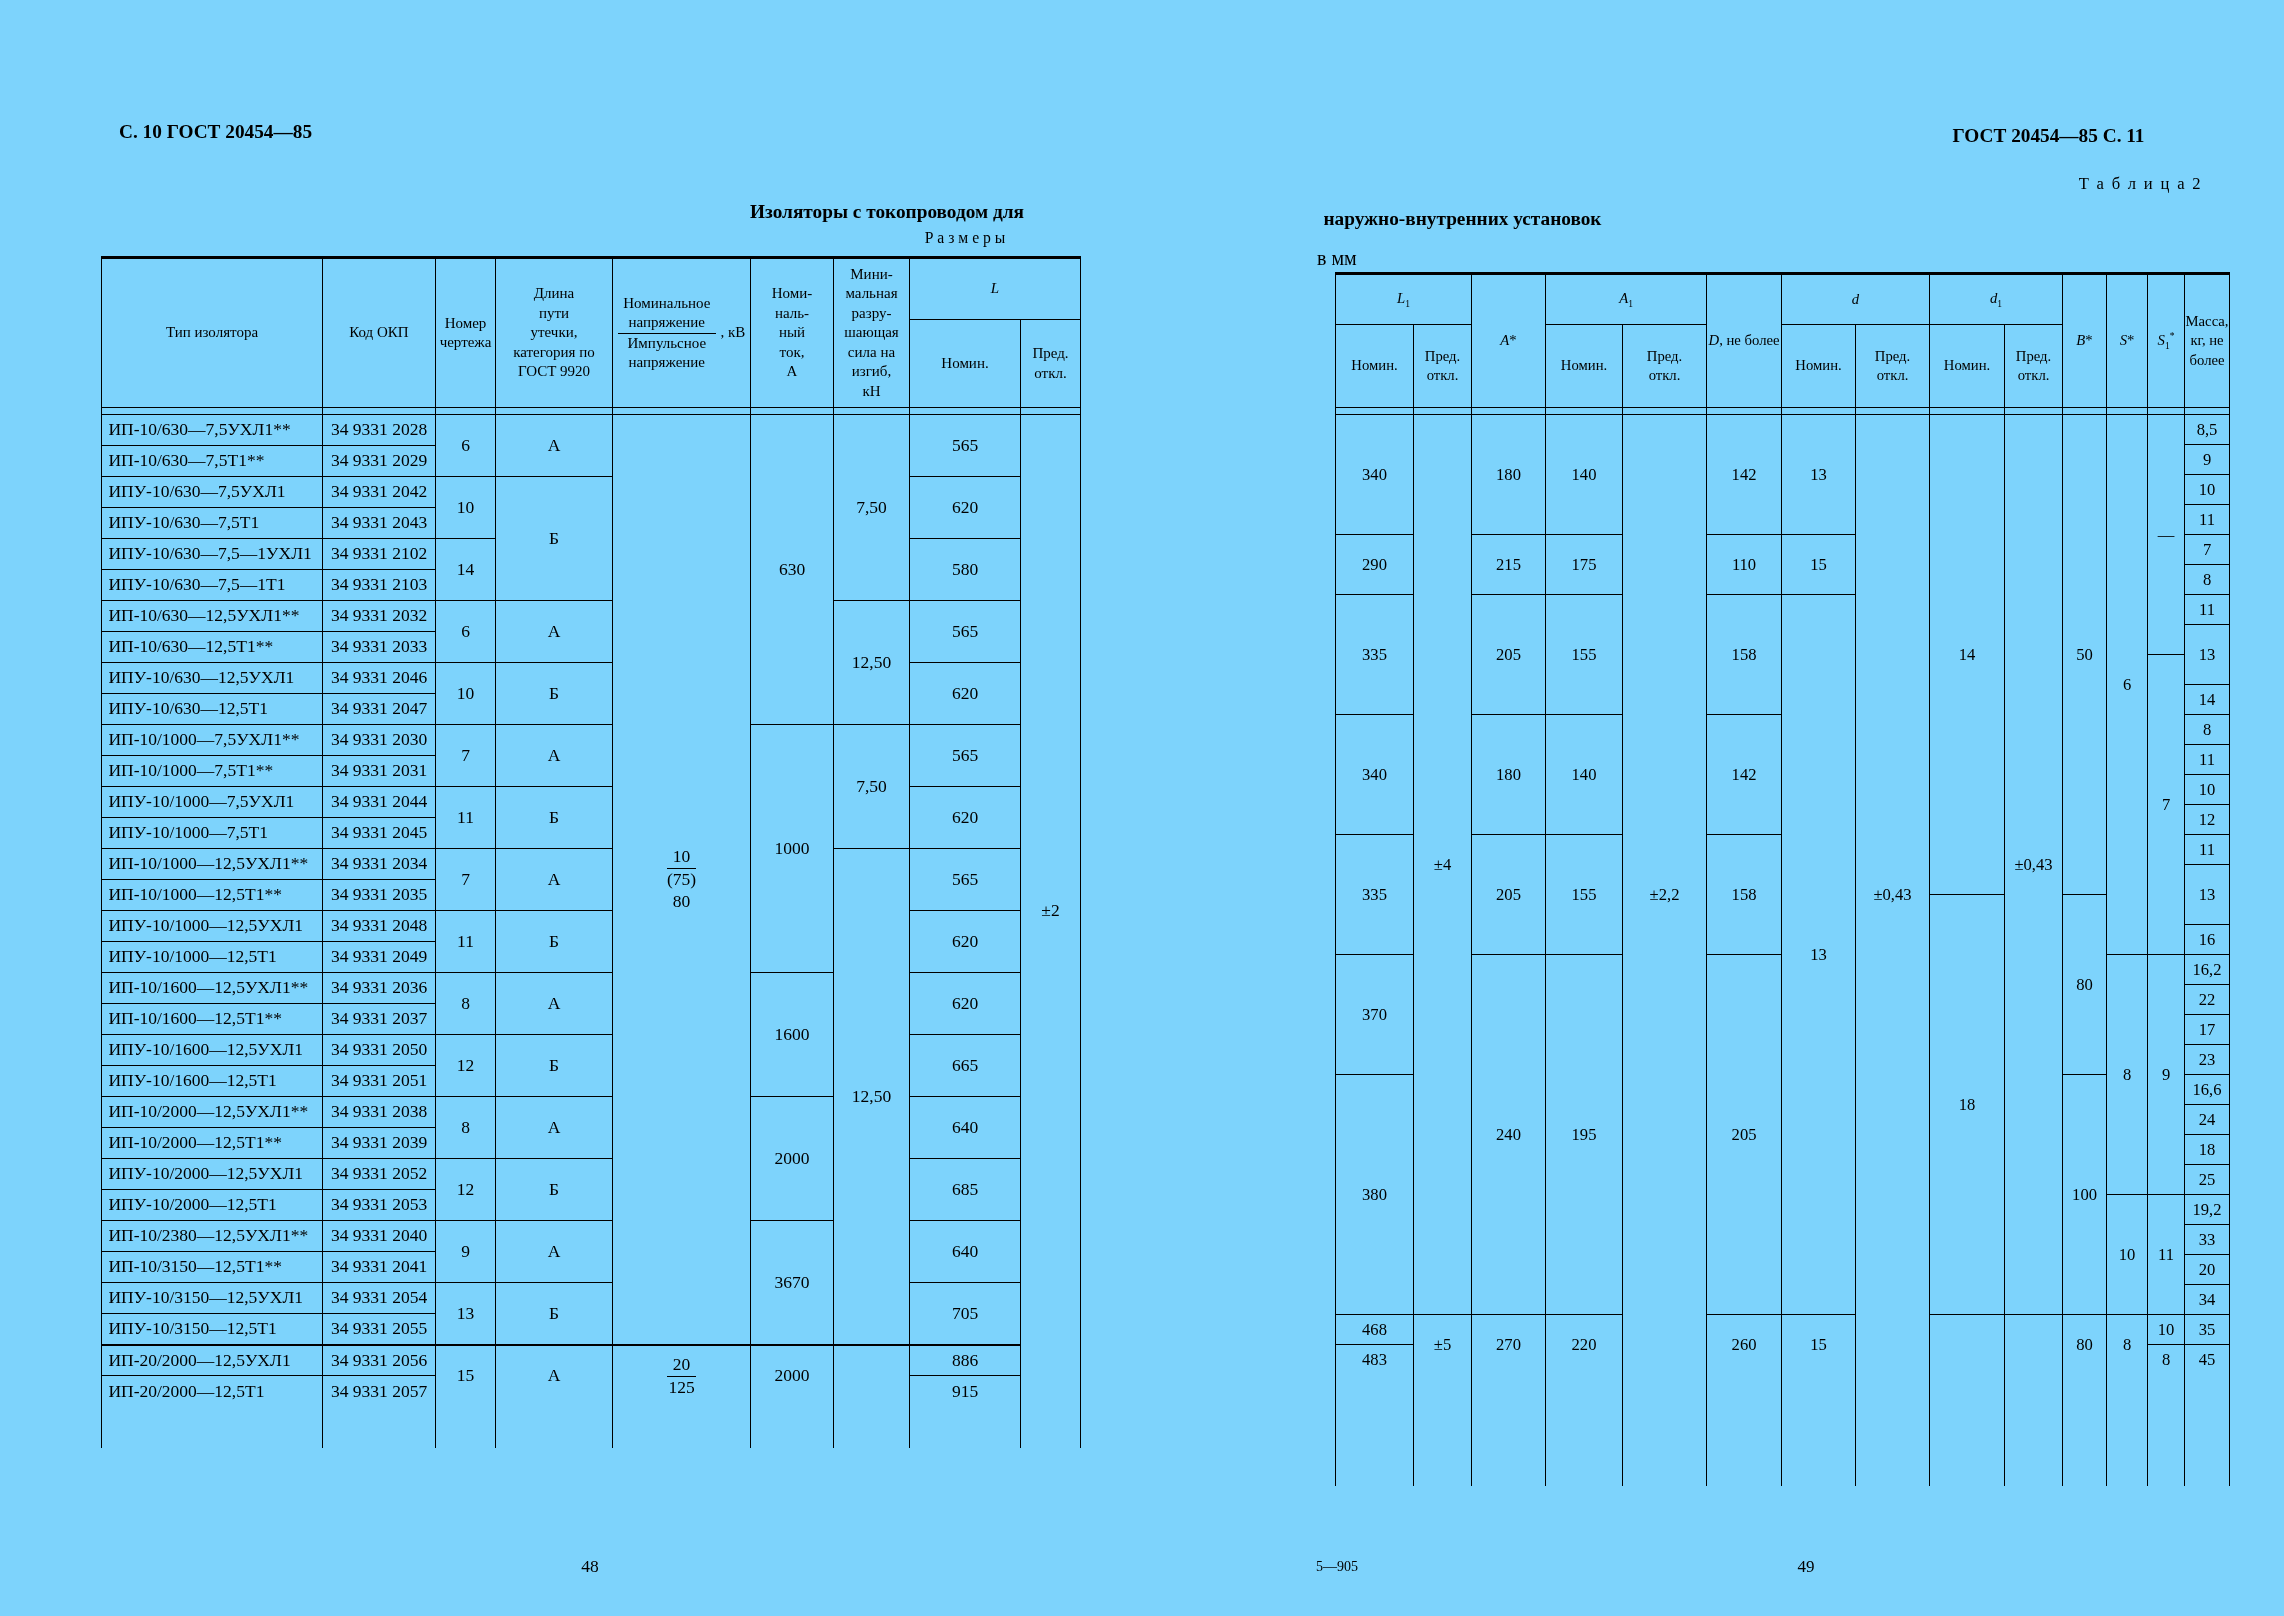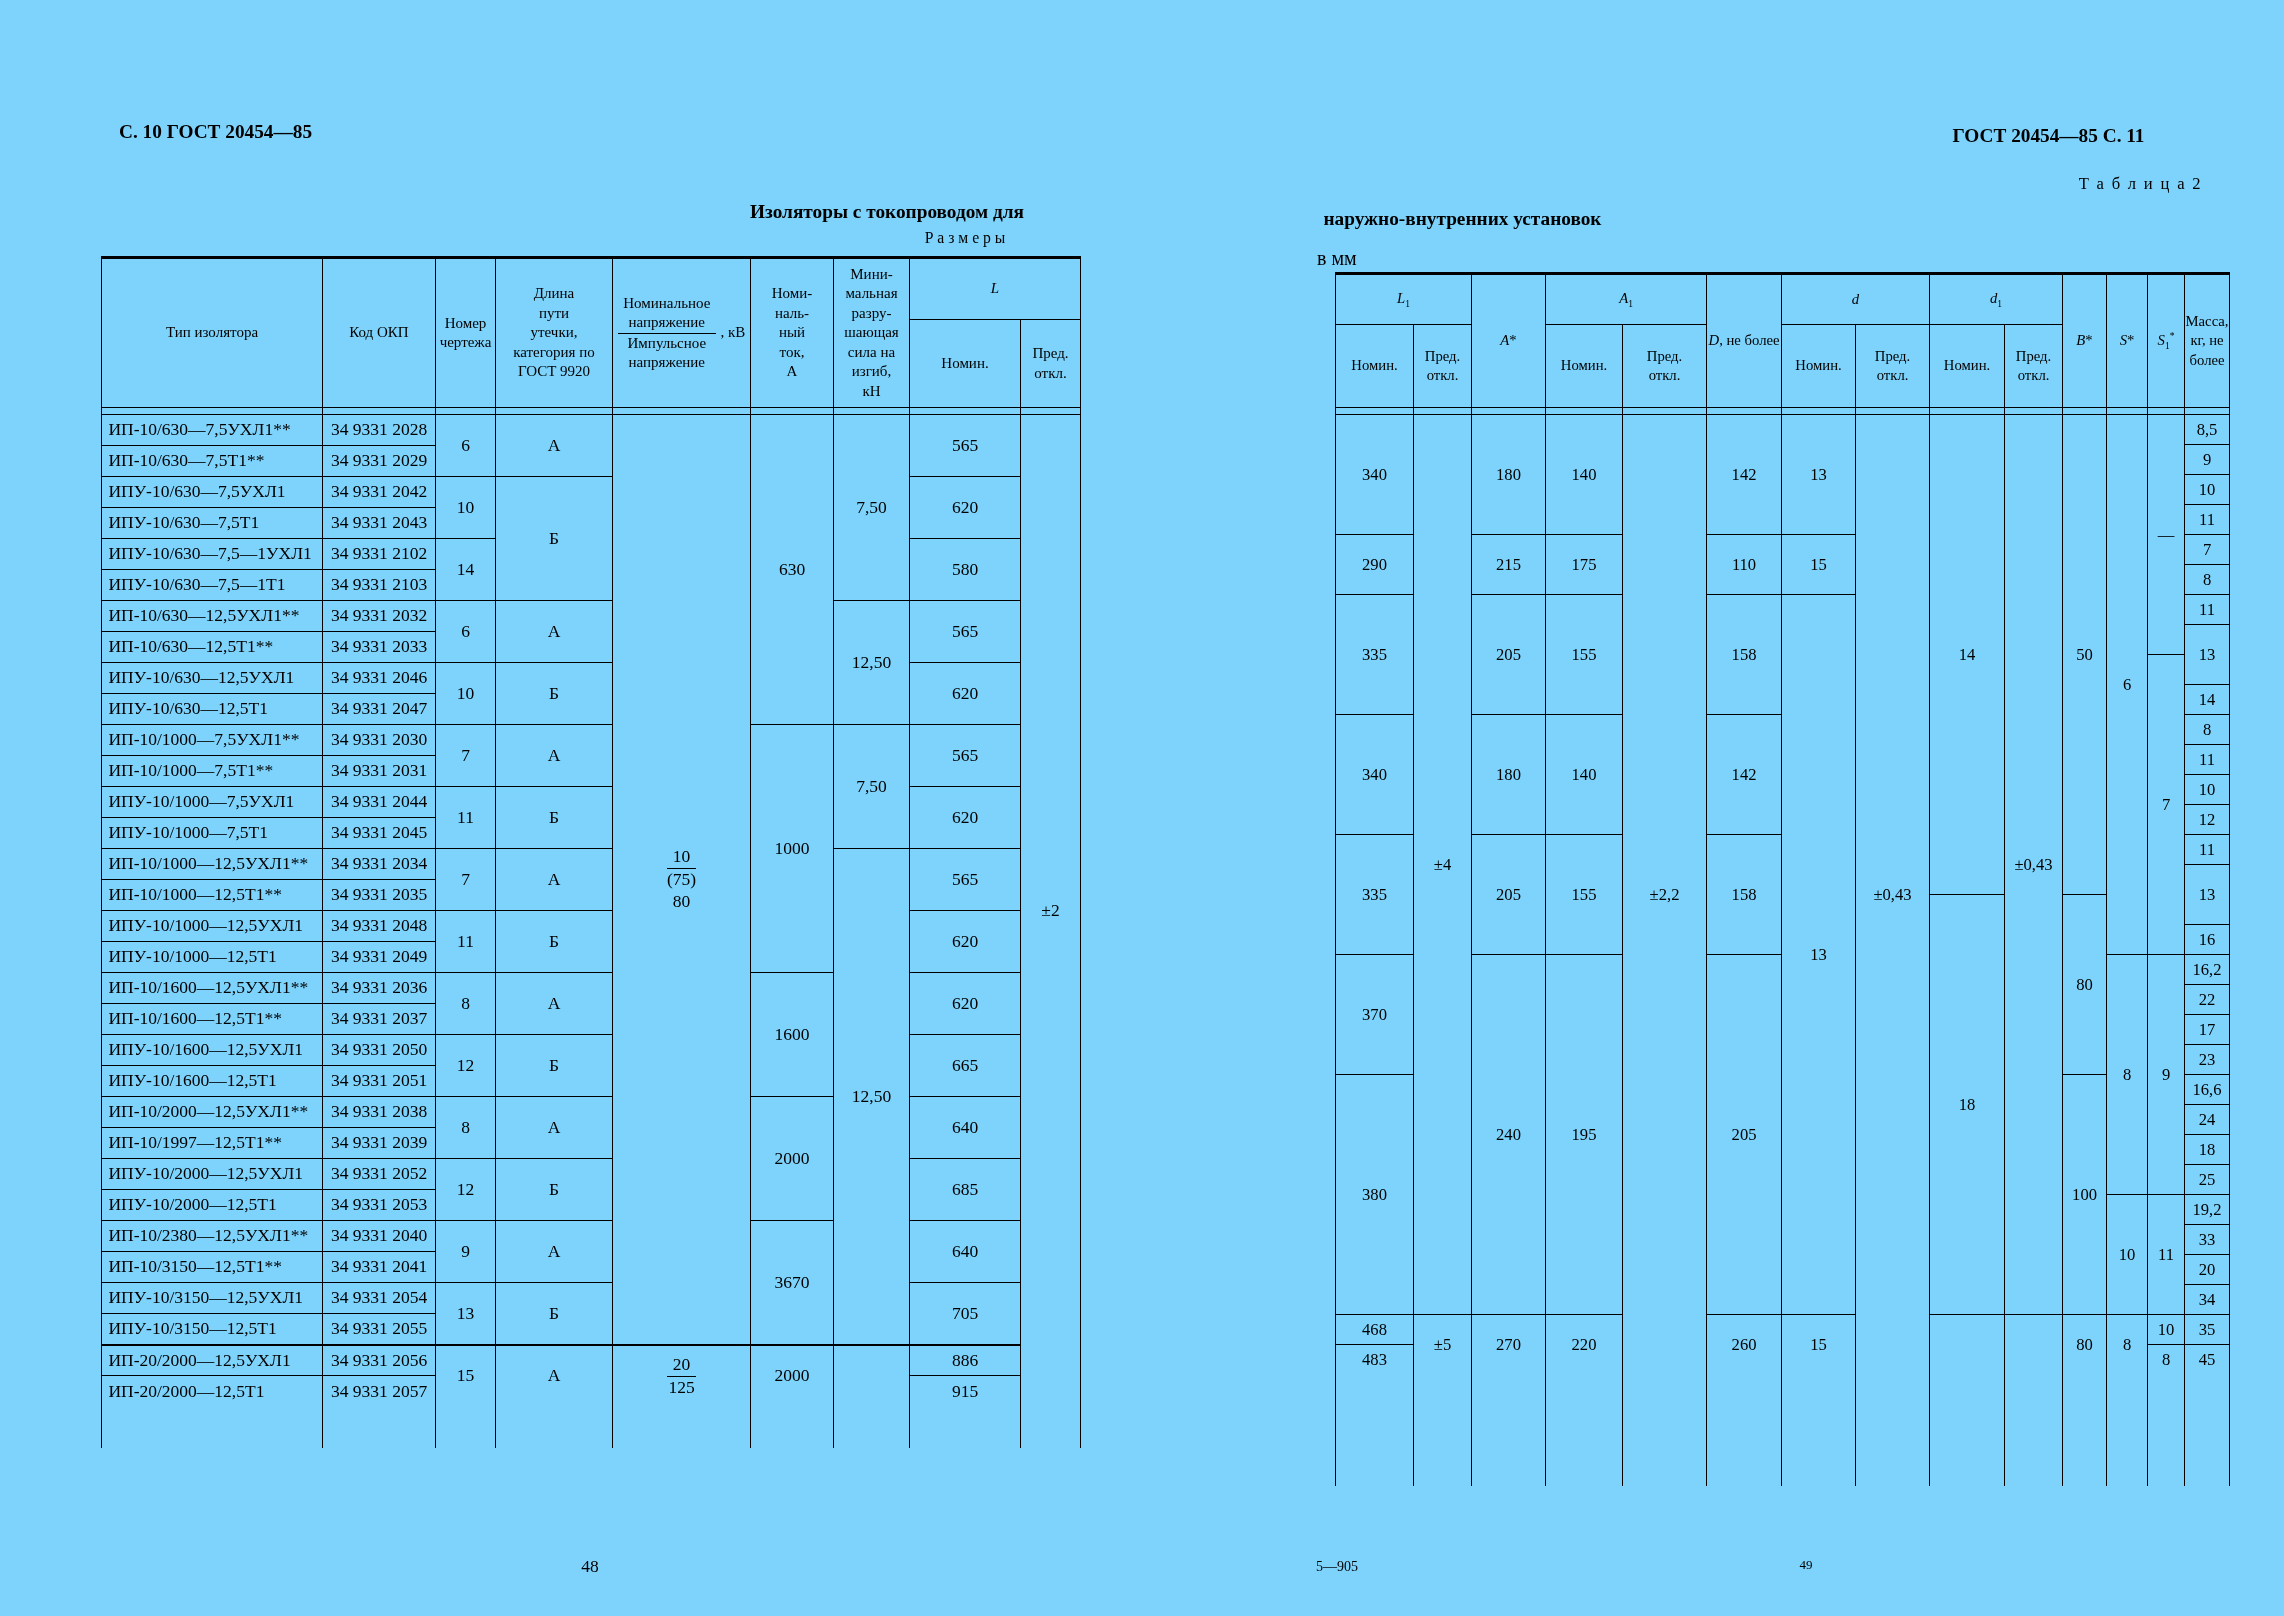--- a/index.html
+++ b/index.html
@@ -243,21 +243,21 @@
           </tr>
     <tr class="r">
             <td class="tl">ИП-10/2000—12,5УХЛ1**</td>
             <td>34 9331 2038</td>
       <td rowspan="2">8</td>
             <td rowspan="2">А</td>
       <td rowspan="4">2000</td>
             <td rowspan="2">640</td>
           </tr>
     <tr class="r">
-            <td class="tl">ИП-10/1997—12,5Т1**</td>
+            <td class="tl">ИП-10/2000—12,5Т1**</td>
             <td>34 9331 2039</td>
           </tr>
     <tr class="r">
             <td class="tl">ИПУ-10/2000—12,5УХЛ1</td>
             <td>34 9331 2052</td>
       <td rowspan="2">12</td>
             <td rowspan="2">Б</td>
             <td rowspan="2">685</td>
           </tr>
     <tr class="r">
@@ -547,16 +547,16 @@
             <td></td>
             <td></td>
             <td></td>
           </tr>
   </tbody>
       </table>
   </div>
 
   <div class="abs ctr" style="left:521px;top:1556px;width:138px;font-size:17.5px;">48</div>
   <div class="abs" style="left:1316px;top:1559px;font-size:14px;">5—905</div>
-  <div class="abs ctr" style="left:1737px;top:1557px;width:138px;font-size:13px;">49</div>
+  <div class="abs ctr" style="left:1737px;top:1557px;width:138px;font-size:17px;">49</div>
 
 </div>
 
 
 </body></html>

